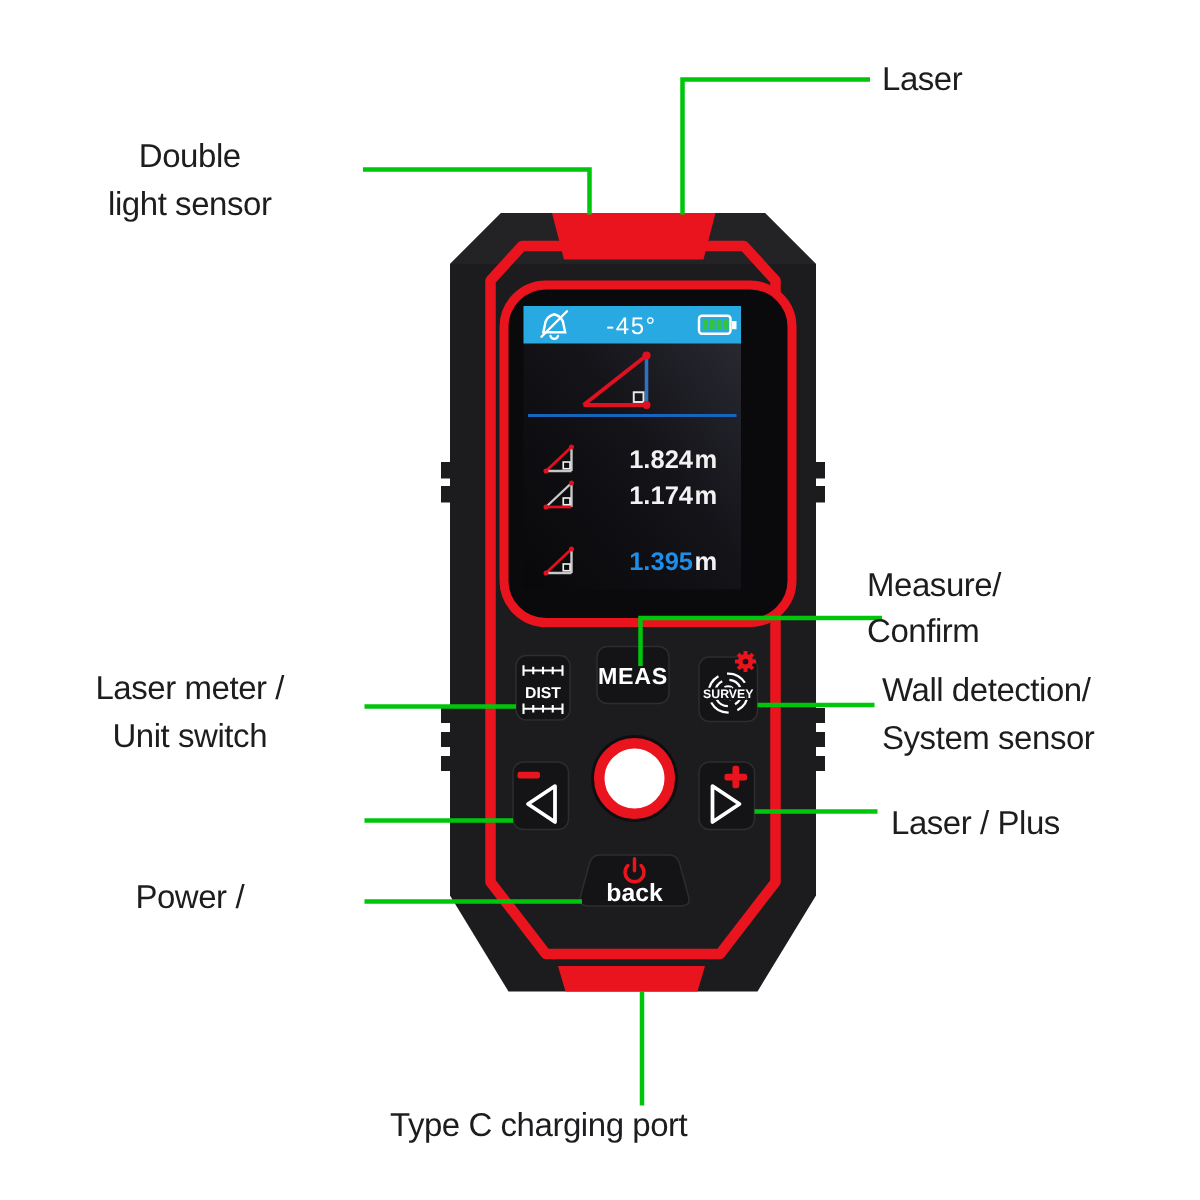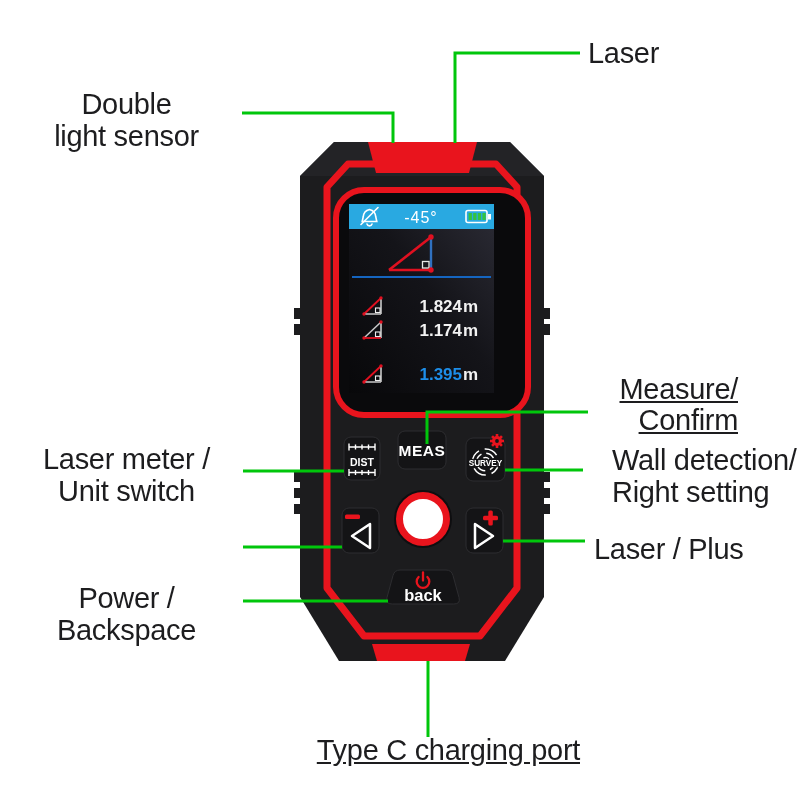--- a/index.html
+++ b/index.html
@@ -1,23 +1,23 @@
 <!DOCTYPE html>
 <html><head>
 <meta charset="utf-8">
 <style>
   html,body{margin:0;padding:0;background:#ffffff;}
   .canvas{position:relative;width:800px;height:800px;background:#ffffff;overflow:hidden;
           font-family:"Liberation Sans", sans-serif;}
   .canvas svg{position:absolute;left:0;top:0;}
-  .lbl{position:absolute;font-size:29px;letter-spacing:-0.3px;color:#1d1d1f;
+  .lbl{position:absolute;font-size:22px;letter-spacing:-0.3px;color:#1d1d1f;
        line-height:32px;white-space:nowrap;}
   .lbl span{display:block;}
   .r{text-align:center;}
-  .c{text-align:right;text-decoration:underline;}
+  .c{text-align:left;}
 </style>
 </head>
 <body>
 
 <div class="canvas">
 
 <svg width="800" height="800" viewBox="0 0 800 800">
   <defs>
     <linearGradient id="lcdGrad" x1="0" y1="1" x2="1" y2="0">
       <stop offset="0" stop-color="#08080a"></stop>
@@ -216,31 +216,30 @@
 </div>
 
 <div class="lbl r" style="left:20px;top:443px;width:213px;">
   <span>Laser meter /</span>
   <span>Unit switch</span>
 </div>
 
 
 <div class="lbl r" style="left:20px;top:582px;width:213px;">
   <span>Power /</span>
-  <span>Backspace</span>
 </div>
 
 <div class="lbl c" style="left:578px;top:374px;width:160px;line-height:31px;">
   <span>Measure/</span>
   <span>Confirm</span>
 </div>
 
-<div class="lbl" style="left:612px;top:444px;">
+<div class="lbl" style="left:588px;top:444px;">
   <span>Wall detection/</span>
-  <span>Right setting</span>
+  <span>System sensor</span>
 </div>
 
 <div class="lbl" style="left:594px;top:533px;">
   <span>Laser / Plus</span>
 </div>
 
 <div class="lbl c" style="left:260px;top:722px;width:320px;margin-top:12px;">
   <span>Type C charging port</span>
 </div>
 

